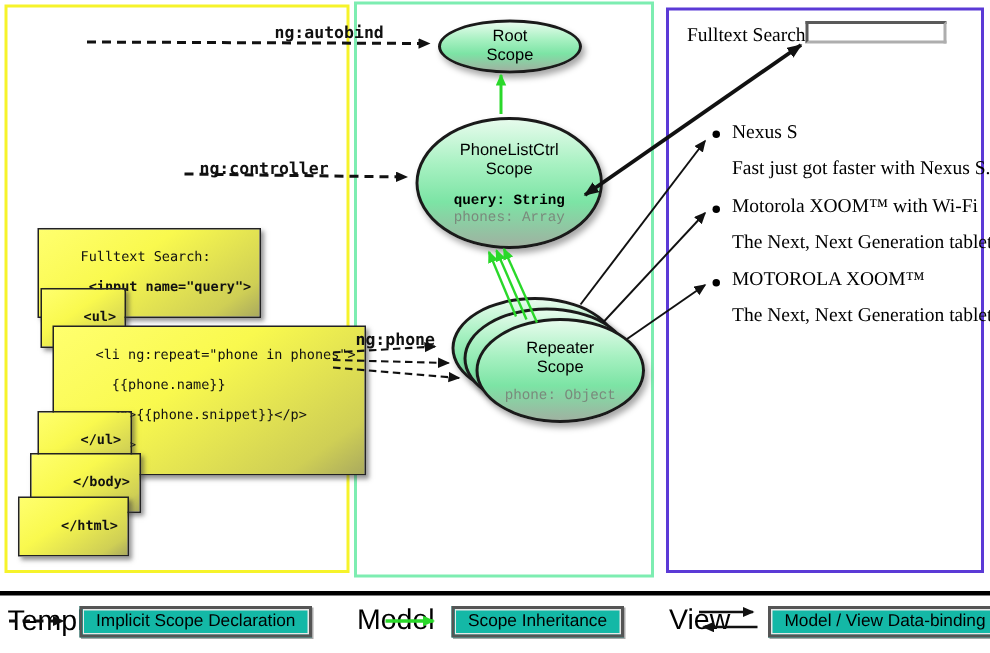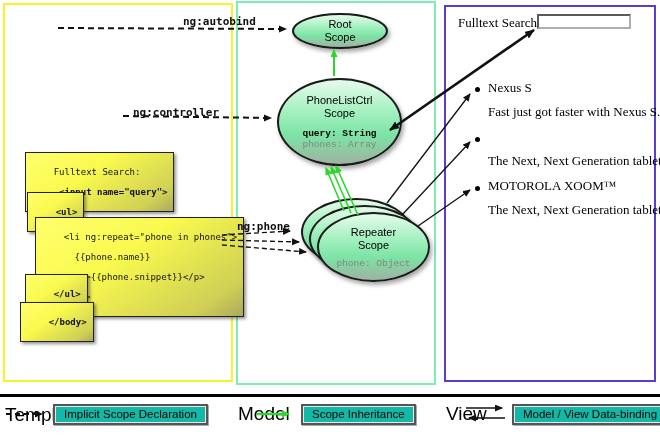--- a/index.html
+++ b/index.html
@@ -77,20 +77,23 @@
   </div>
 
   <div class="codebox" style="left:25px;top:274px;">
     <span class="b">&lt;/ul&gt;</span>
   </div>
 
   <div class="codebox" style="left:20px;top:302px;">
     <span class="b">&lt;/body&gt;</span>
   </div>
 
+  <div class="codebox" style="left:12px;top:331px;">
+    <span class="b">&lt;/html&gt;</span>
+  </div>
 
   <div class="dirlabel" style="left:143px;top:15px;margin-left:40px;">ng:autobind</div>
   <div class="dirlabel" style="left:133px;top:106px;">ng:controller</div>
   <div class="dirlabel" style="left:237px;top:220px;">ng:phone</div>
 
   <div class="ellipse" style="left:292px;top:13px;width:92px;height:32px;">
     <div>Root</div>
     <div>Scope</div>
   </div>
 
@@ -110,20 +113,21 @@
   </div>
 
   <div id="view-search-label">Fulltext Search:</div>
   <input id="view-search-input" value="" style="">
 
   <span class="bullet" style="left:475px;top:87px;"></span>
   <div class="vitem-name" style="left:488px;top:80px;">Nexus S</div>
   <div class="vitem-snippet" style="left:488px;top:104px;">Fast just got faster with Nexus S.</div>
 
   <span class="bullet" style="left:475px;top:137px;"></span>
+  <div class="vitem-name" style="left:488px;top:129px;">Motorola XOOM™  with Wi-Fi</div>
   <div class="vitem-snippet" style="left:488px;top:153px;">The Next, Next Generation tablet.</div>
 
   <span class="bullet" style="left:475px;top:186px;"></span>
   <div class="vitem-name" style="left:488px;top:178px;">MOTOROLA XOOM™</div>
   <div class="vitem-snippet" style="left:488px;top:202px;">The Next, Next Generation tablet.</div>
 
   <div id="separator"></div>
 
   <div class="legendbox" style="left:53px;">Implicit Scope Declaration</div>
   <div class="legendbox" style="left:301px;">Scope Inheritance</div>

